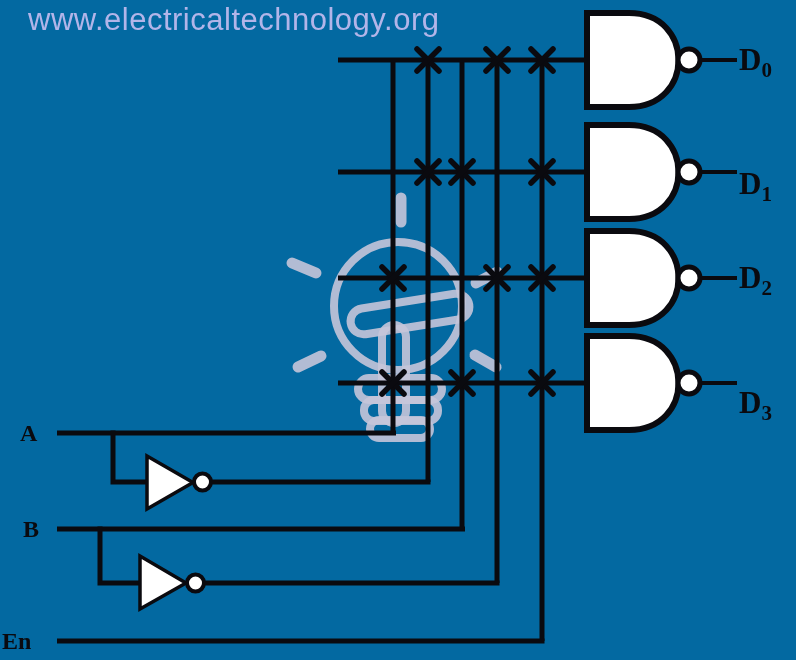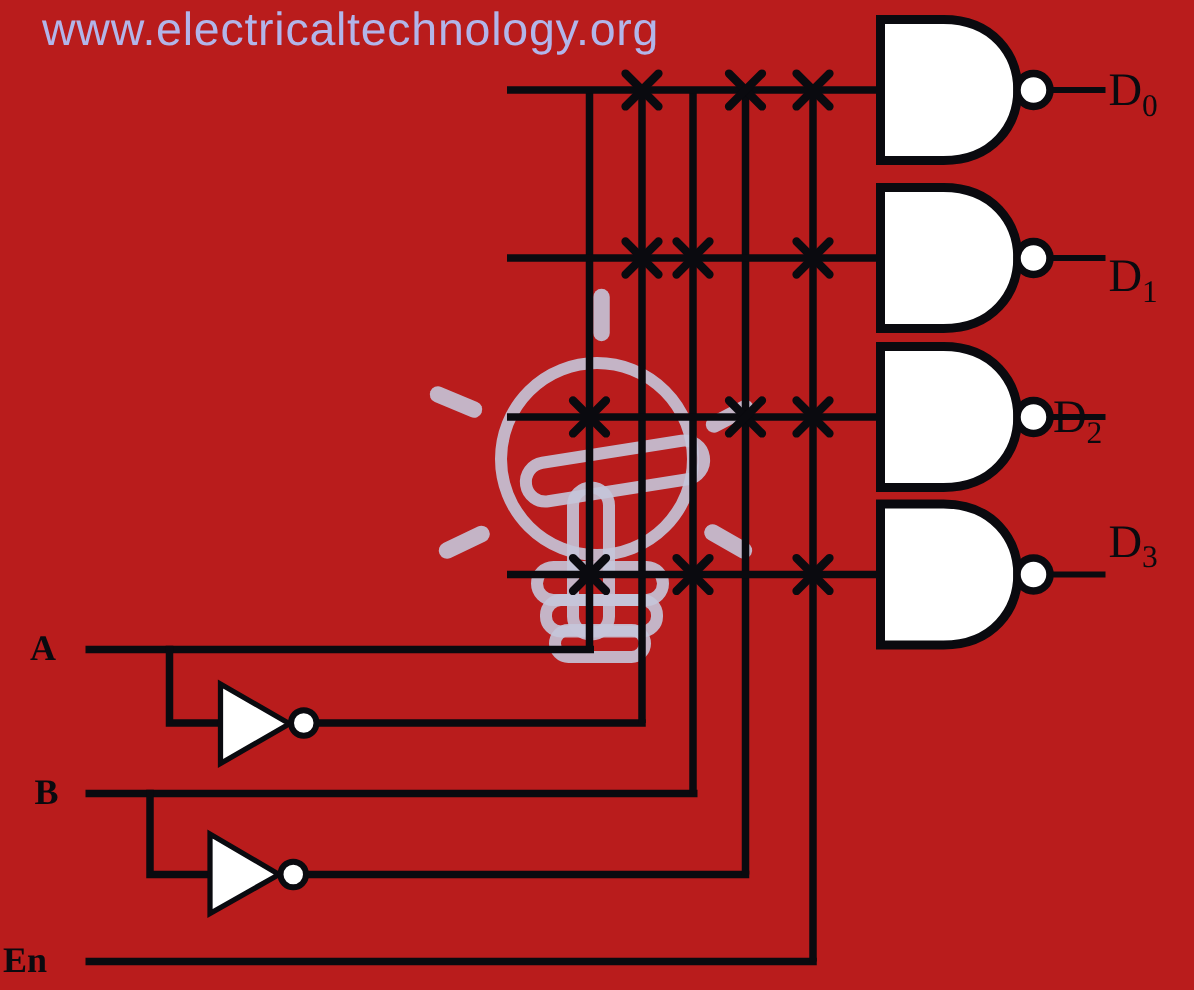--- a/index.html
+++ b/index.html
@@ -1,36 +1,36 @@
 <!DOCTYPE html>
 <html style="--line: #0a0a0f; --wm-text: #b2b5e9; --bulb: #c5c5d9;"><head>
 <meta charset="utf-8">
 <style>
   html,body{margin:0;padding:0;background:#fff;}
   .stage{
-    position:relative;width:796px;height:660px;background:#b91c1c;
+    position:relative;width:796px;height:660px;background:#0369a1;
     font-family:"Liberation Serif",serif;overflow:hidden;
   }
   .watermark{
     position:absolute;left:28px;top:2px;
     font-family:"Liberation Sans",sans-serif;
     font-size:31px;letter-spacing:.5px;
     color:var(--wm-text,#b2b5e9);
     user-select:none;white-space:nowrap;
   }
   svg.circuit{position:absolute;left:0;top:0;}
   .wire{stroke:var(--line,#0a0a0f);fill:none;}
   .invbody{stroke:var(--line,#0a0a0f);fill:#ffffff;}
   .bulb{stroke:var(--bulb,#c5c5d9);fill:none;opacity:.9;}
   .in-label{
     position:absolute;font-weight:bold;font-size:24px;
     color:var(--line,#0a0a0f);line-height:28px;
   }
   .out-label{
-    position:absolute;font-weight:normal;font-size:31px;
+    position:absolute;font-weight:bold;font-size:31px;
     color:var(--line,#0a0a0f);line-height:36px;
   }
   .out-label sub{font-size:21px;line-height:0;}
 </style>
 </head>
 <body>
 
 <div class="stage">
 
   <div class="watermark">www.electricaltechnology.org</div>
@@ -119,15 +119,15 @@
         <line x1="531" y1="394" x2="553" y2="372" stroke="#0a0a0f" stroke-width="5.5" stroke-linecap="round"></line>
       </g>
   </svg>
 
   <div class="in-label" style="left:20px;top:419px">A</div>
   <div class="in-label" style="left:23px;top:515px">B</div>
   <div class="in-label" style="left:2px;top:627px">En</div>
 
   <div class="out-label" style="left:739px;top:42px"><span>D</span><sub>0</sub></div>
   <div class="out-label" style="left:739px;top:166px"><span>D</span><sub>1</sub></div>
-  <div class="out-label" style="left:702px;top:260px"><span>D</span><sub>2</sub></div>
-  <div class="out-label" style="left:739px;top:343px"><span>D</span><sub>3</sub></div>
+  <div class="out-label" style="left:739px;top:260px"><span>D</span><sub>2</sub></div>
+  <div class="out-label" style="left:739px;top:385px"><span>D</span><sub>3</sub></div>
 </div>
 
 </body></html>

